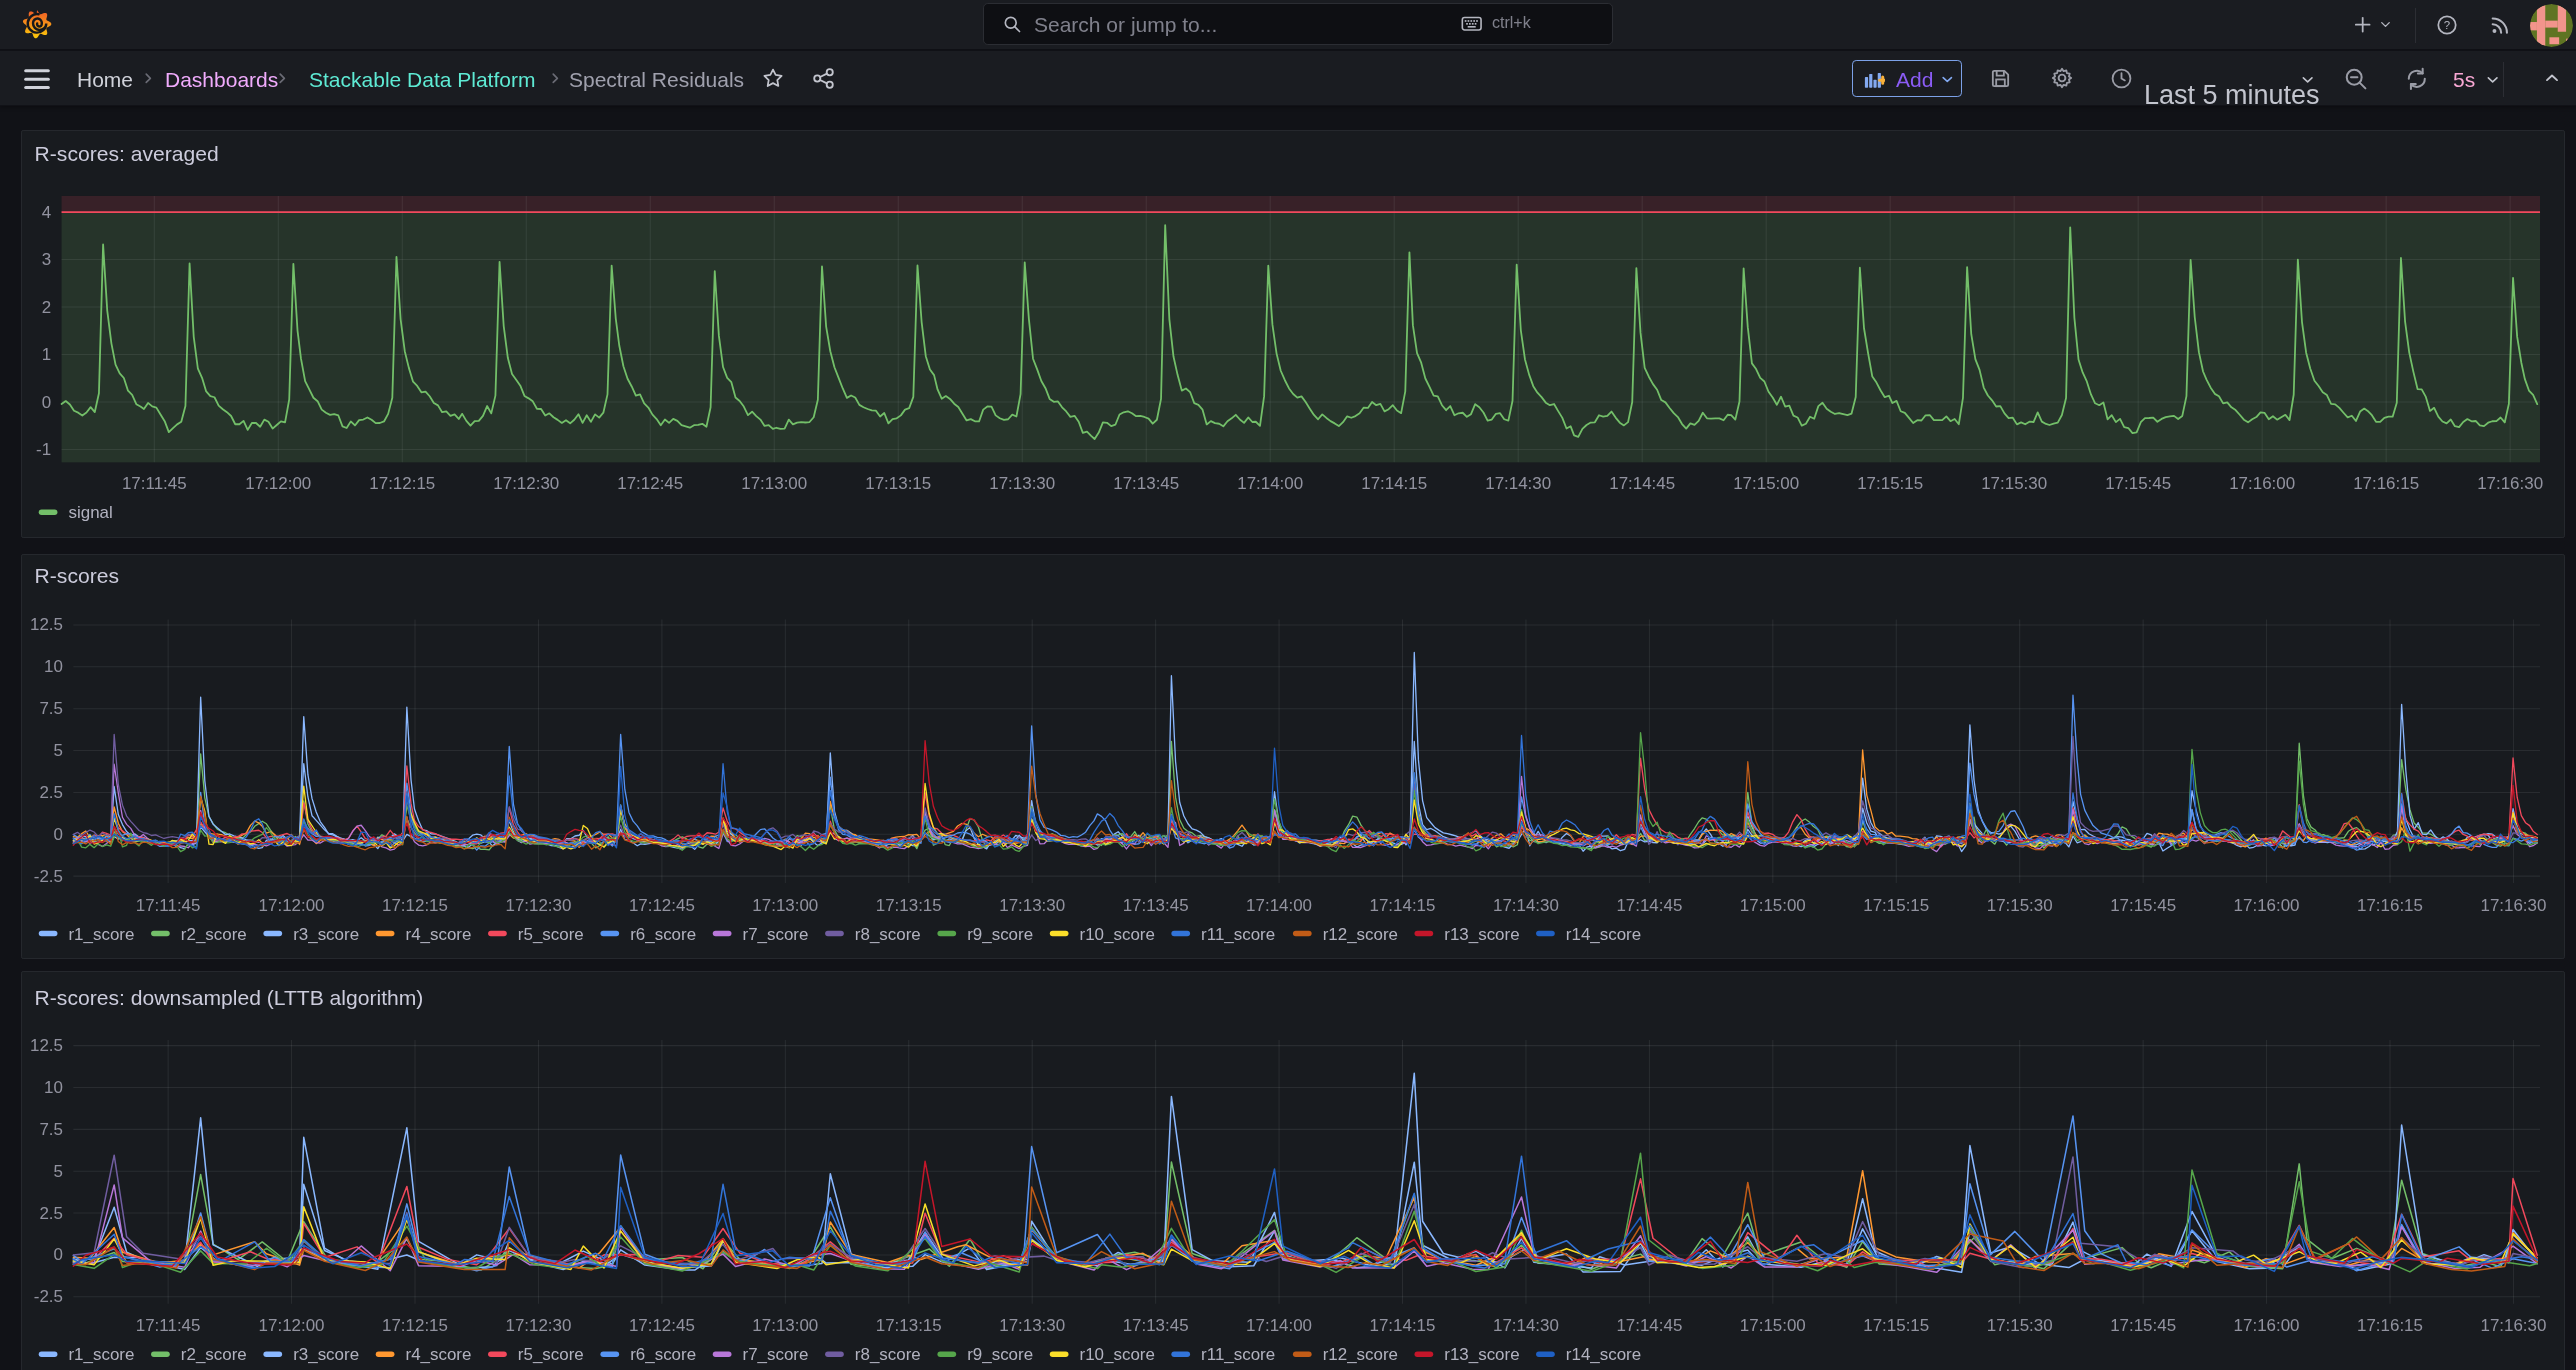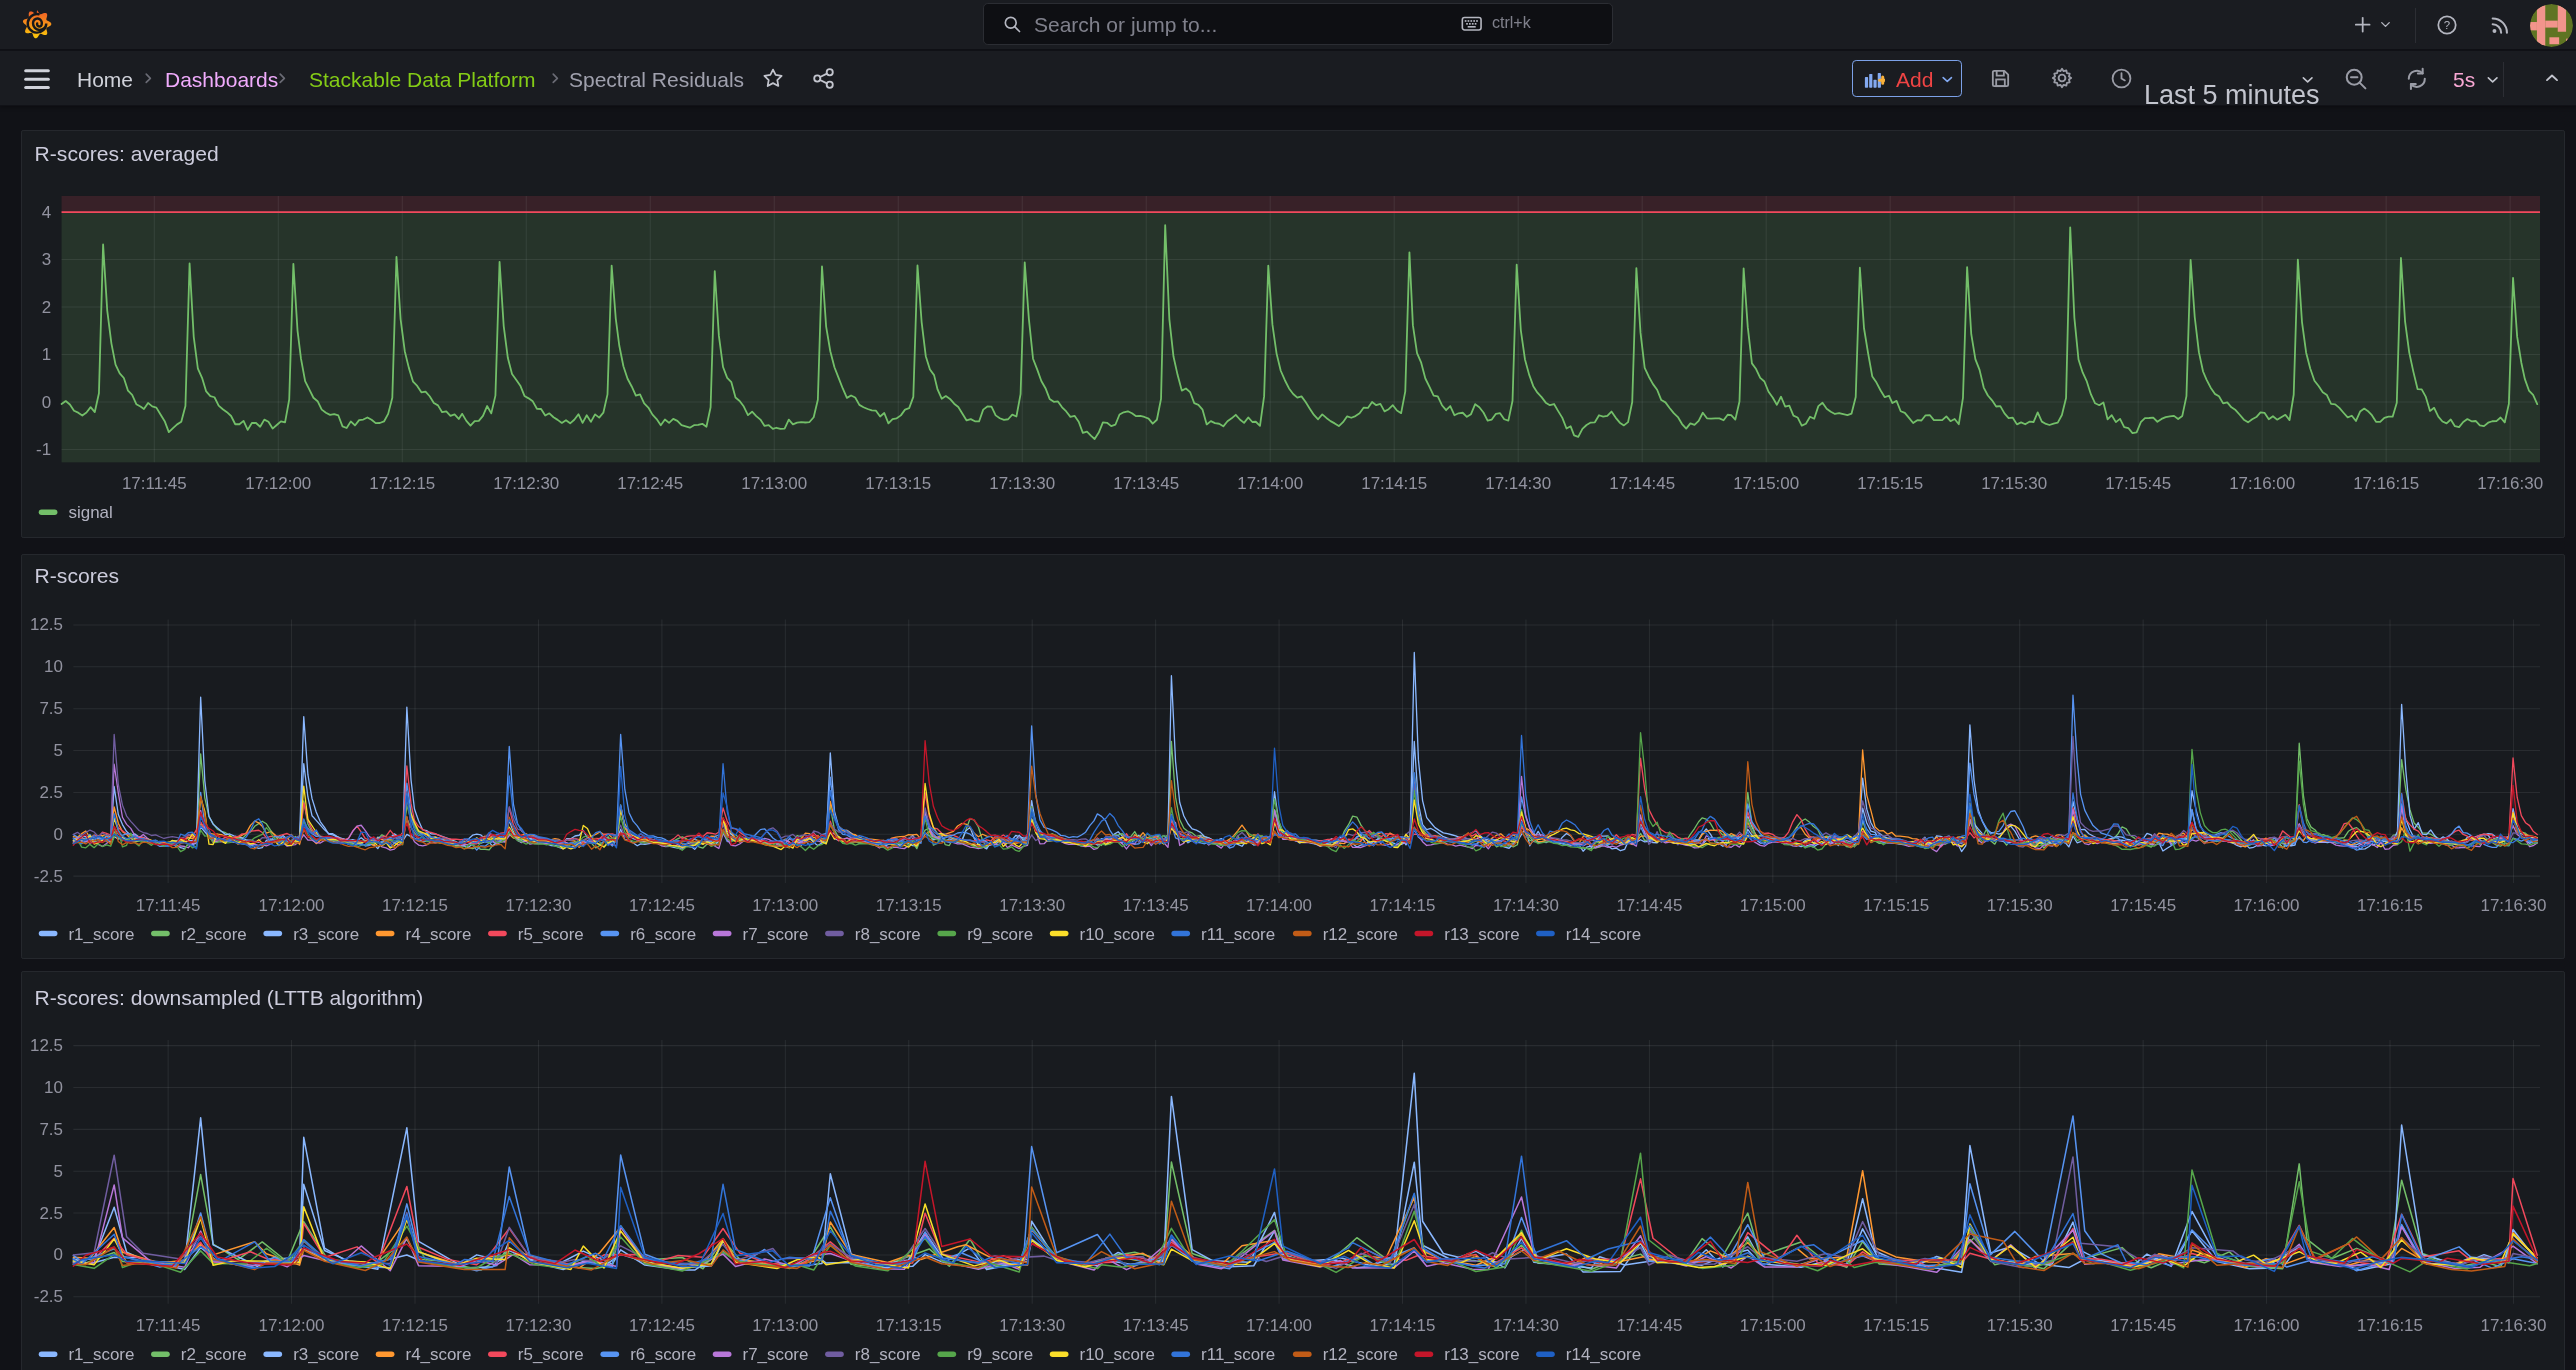--- a/index.html
+++ b/index.html
@@ -71,21 +71,21 @@
         <rect x="52" y="50" width="10" height="12" fill="#f2948c"></rect>
       </g>
     </svg>
 <svg width="28" height="28" viewBox="0 0 24 24" style="position:absolute;left:23px;top:64px">
       <rect x="1" y="4.5" width="22" height="2.6" rx="1.3" fill="#d0d2da"></rect>
       <rect x="1" y="11.7" width="22" height="2.6" rx="1.3" fill="#d0d2da"></rect>
       <rect x="1" y="18.9" width="22" height="2.6" rx="1.3" fill="#d0d2da"></rect>
     </svg>
 <div style="position:absolute;left:77px;top:68px;font-size:21px;color:#d0d2da">Home</div>
 <div style="position:absolute;left:165px;top:68px;font-size:21px;color:#f0abfc">Dashboards</div>
-<div style="position:absolute;left:309px;top:68px;font-size:21px;color:#84cc16">Stackable Data Platform</div>
+<div style="position:absolute;left:309px;top:68px;font-size:21px;color:#5eead4">Stackable Data Platform</div>
 <div style="position:absolute;left:569px;top:68px;font-size:21px;color:rgba(204,204,220,0.75)">Spectral Residuals</div>
 <svg width="16.6" height="16.6" viewBox="0 0 24 24" style="position:absolute;left:140px;top:70px">
       <path d="M9 6 L15 12 L9 18" fill="none" stroke="rgba(204,204,220,0.45)" stroke-width="2.4" stroke-linecap="round" stroke-linejoin="round"></path>
     </svg>
 <svg width="16.6" height="16.6" viewBox="0 0 24 24" style="position:absolute;left:274px;top:70px">
       <path d="M9 6 L15 12 L9 18" fill="none" stroke="rgba(204,204,220,0.45)" stroke-width="2.4" stroke-linecap="round" stroke-linejoin="round"></path>
     </svg>
 <svg width="16.6" height="16.6" viewBox="0 0 24 24" style="position:absolute;left:547px;top:70px">
       <path d="M9 6 L15 12 L9 18" fill="none" stroke="rgba(204,204,220,0.45)" stroke-width="2.4" stroke-linecap="round" stroke-linejoin="round"></path>
     </svg>
@@ -100,21 +100,21 @@
       <line x1="8.4" y1="13.6" x2="15.6" y2="17.1" stroke="#c3c5ce" stroke-width="1.9"></line>
     </svg>
 <div style="position:absolute;left:1852px;top:60px;width:110px;height:37px;border:1.4px solid #7ca1e8;border-radius:4.2px"></div>
 <svg width="21.4" height="21.4" viewBox="0 0 24 24" style="position:absolute;left:1864px;top:69px">
       <rect x="1" y="9" width="3.6" height="12" rx="0.8" fill="#83a9f1"></rect>
       <rect x="5.8" y="5.5" width="3.6" height="15.5" rx="0.8" fill="#83a9f1"></rect>
       <rect x="10.6" y="12" width="3.6" height="9" rx="0.8" fill="#83a9f1"></rect>
       <rect x="15.4" y="4.5" width="3.6" height="16.5" rx="0.8" fill="#83a9f1"></rect>
       <path d="M17.5 12.5 H24.5 M21 9 V16" stroke="#f8b13c" stroke-width="3.4" stroke-linecap="round"></path>
     </svg>
-<div style="position:absolute;left:1896px;top:68px;font-size:21px;color:#ef4444">Add</div>
+<div style="position:absolute;left:1896px;top:68px;font-size:21px;color:#8b5cf6">Add</div>
 <svg width="16.6" height="16.6" viewBox="0 0 24 24" style="position:absolute;left:1939px;top:71px">
       <path d="M6 9.5 L12 15 L18 9.5" fill="none" stroke="#83a9f1" stroke-width="2.3" stroke-linecap="round" stroke-linejoin="round"></path>
     </svg>
 <svg width="23" height="23" viewBox="0 0 24 24" style="position:absolute;left:1989px;top:67px">
       <path d="M4 5.5 a1.5 1.5 0 0 1 1.5-1.5 H16 L20 8 V18.5 a1.5 1.5 0 0 1-1.5 1.5 H5.5 A1.5 1.5 0 0 1 4 18.5 Z" fill="none" stroke="#9a9ca6" stroke-width="1.9" stroke-linejoin="round"></path>
       <path d="M8 4.2 V9 H15.5 V4.2" fill="none" stroke="#9a9ca6" stroke-width="1.9"></path>
       <rect x="7.5" y="13" width="9" height="7" fill="none" stroke="#9a9ca6" stroke-width="1.9"></rect>
     </svg>
 <svg width="24" height="24" viewBox="0 0 24 24" style="position:absolute;left:2050px;top:66px">
       <circle cx="12" cy="12" r="3.4" fill="none" stroke="#9a9ca6" stroke-width="1.9"></circle>

